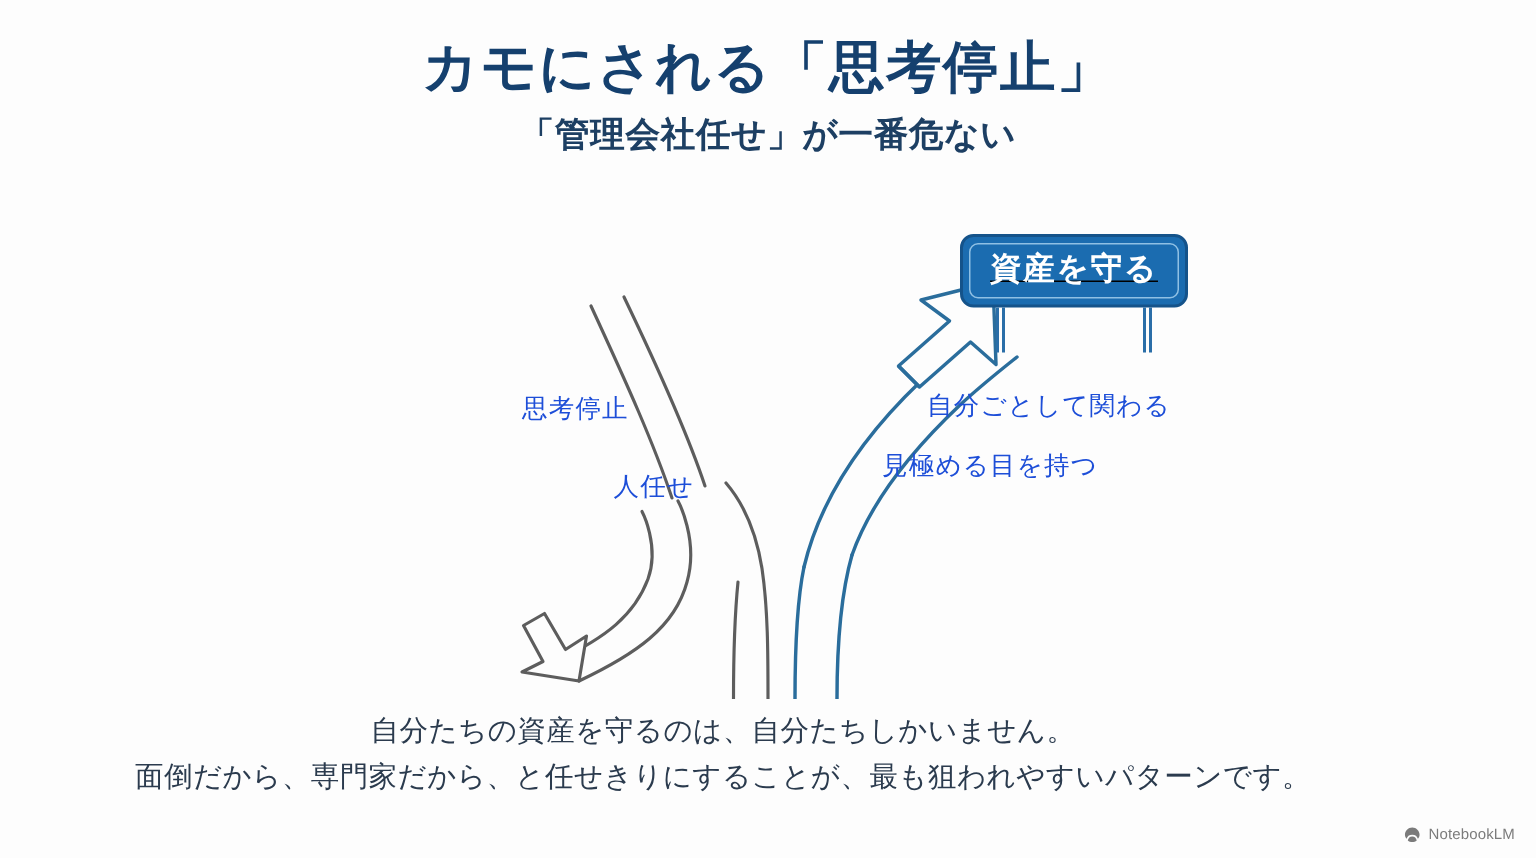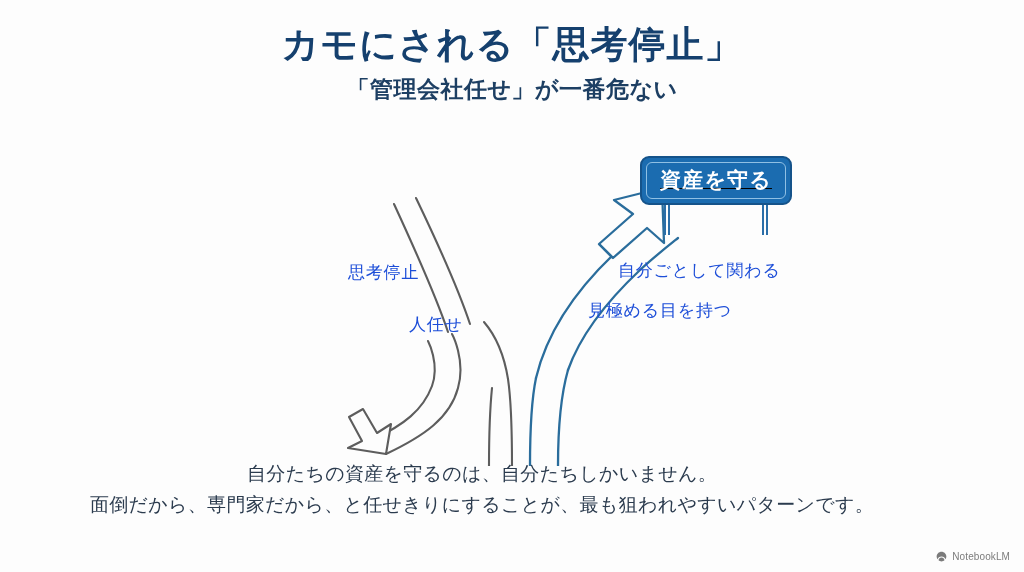--- a/index.html
+++ b/index.html
@@ -129,21 +129,21 @@
   }
   #cap-stop     { left: 348px; top: 126px; }
   #cap-delegate { left: 388px; top: 178px; margin-left: 21px; }
   #cap-involve  { left: 618px; top: 124px; }
   #cap-discern  { left: 588px; top: 164px; }
 
   
   #footer {
     position: absolute;
     left: 0;
-    top: 459px;
+    top: 473px;
     width: 964px;
     text-align: center;
   }
   .footer-line {
     font-size: 19px;
     color: #2b3b4e;
     line-height: 1.62;
     letter-spacing: 0.3px;
     white-space: nowrap;
   }

